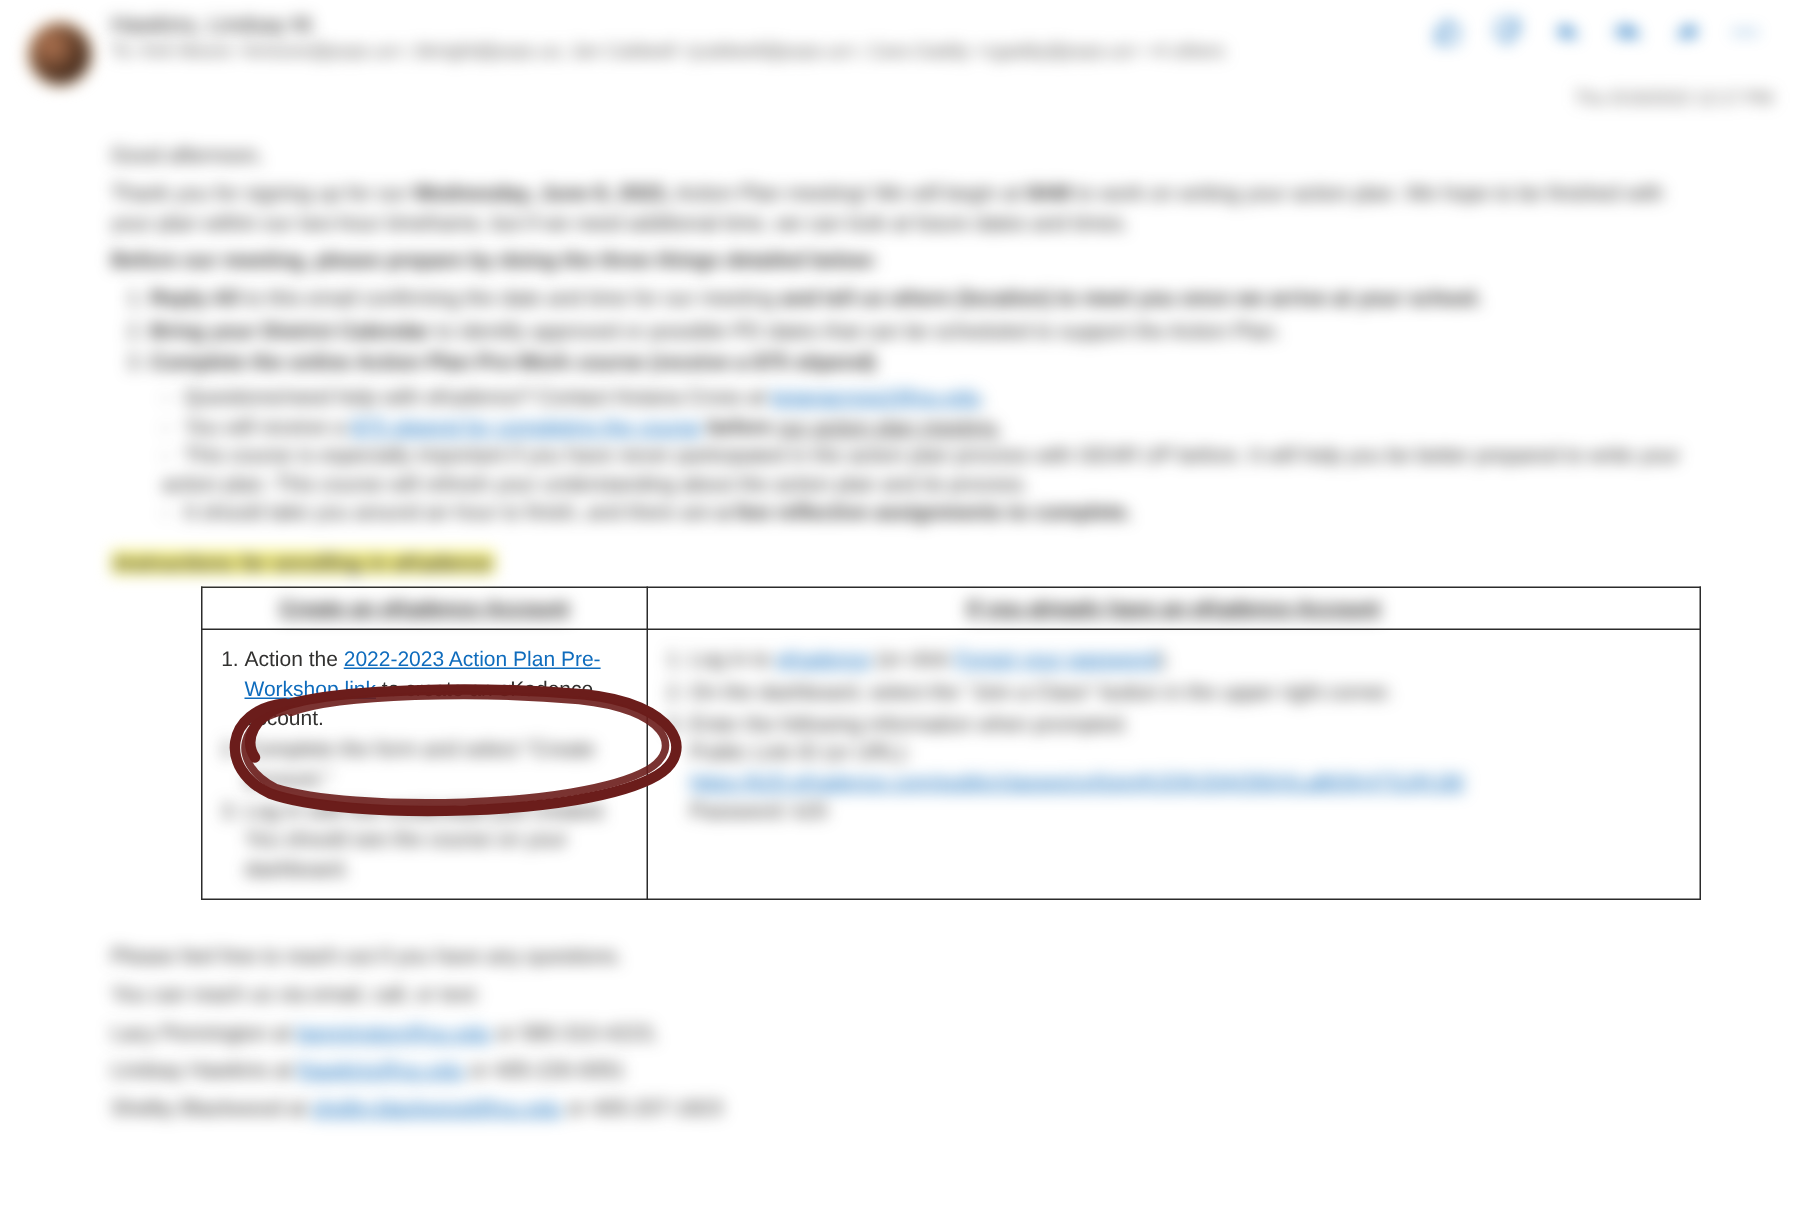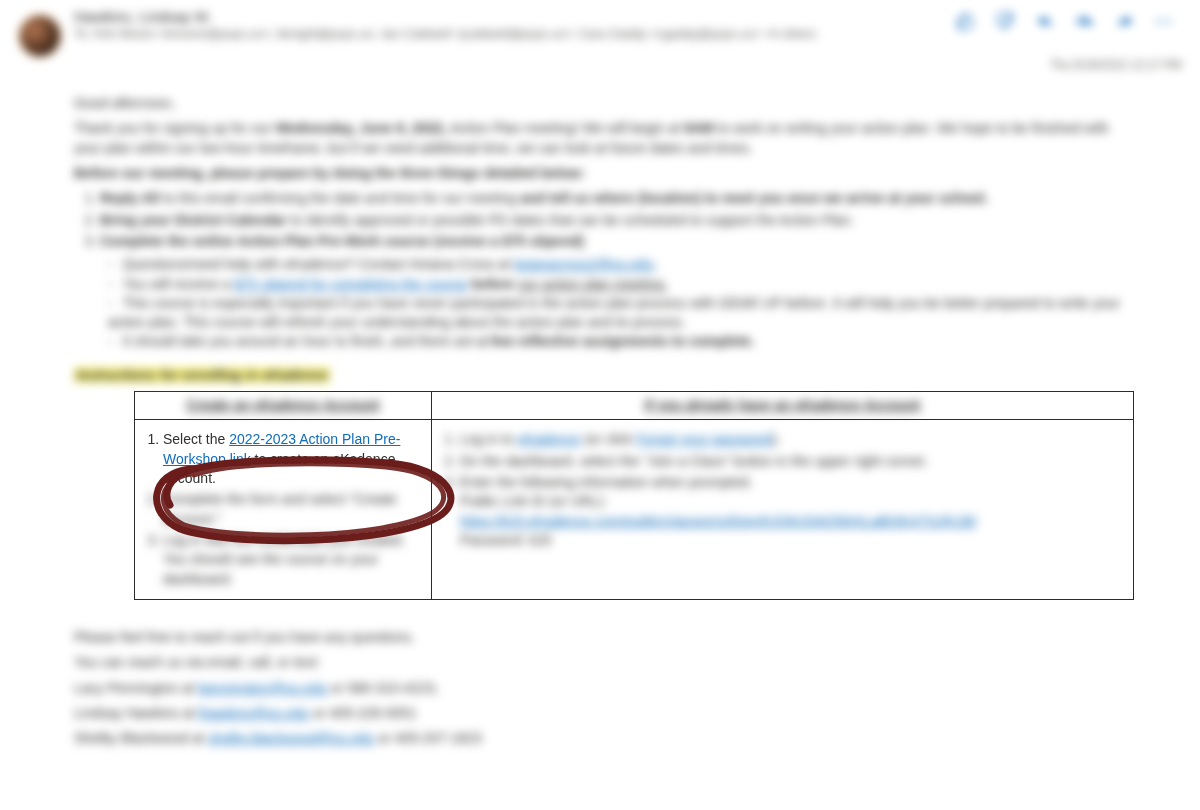--- a/index.html
+++ b/index.html
@@ -198,21 +198,21 @@
   <table class="instr">
     <tbody>
         <tr>
       <th class="col-left blur">Create an eKadence Account</th>
       <th class="col-right blur">If you already have an eKadence Account</th>
     </tr>
     <tr>
       <td class="col-left">
         <ol>
           <li class="sharp">
-            <span>Select the </span><a class="link">2022-2023 Action Plan Pre-Workshop link</a><span> to create an eKadence account.</span>
+            <span>Action the </span><a class="link">2022-2023 Action Plan Pre-Workshop link</a><span> to create an eKadence account.</span>
           </li>
           <li class="blur">Complete the form and select "Create account."</li>
           <li class="blur">Log in with the credentials just created. You should see the course on your dashboard.</li>
         </ol>
       </td>
       <td class="col-right blur">
         <ol>
           <li>
             <span>Log in to </span><a class="link">eKadence</a><span> (or click </span><a class="link">Forgot your password</a><span>).</span>
           </li>

